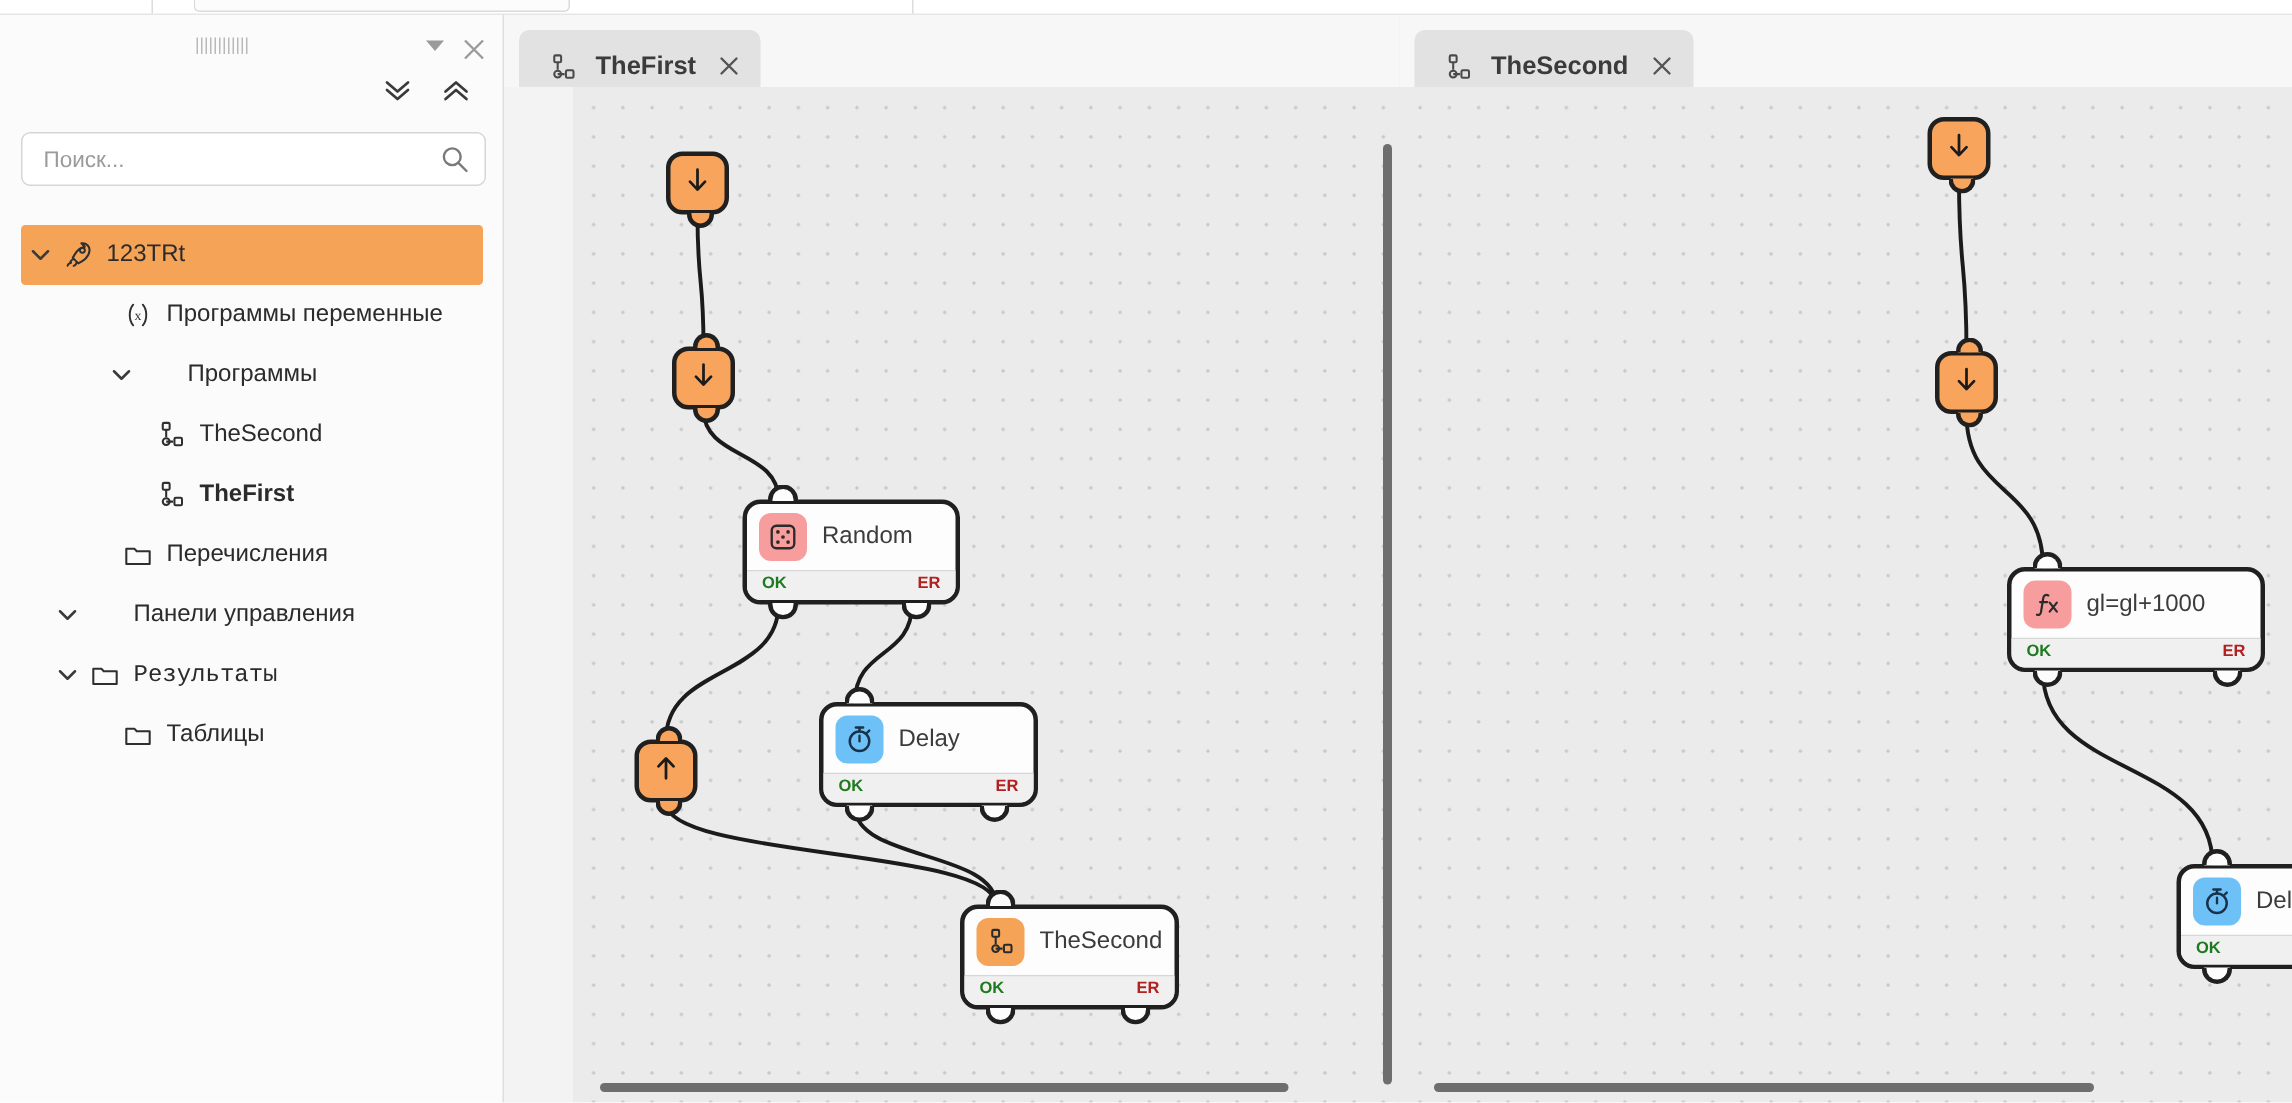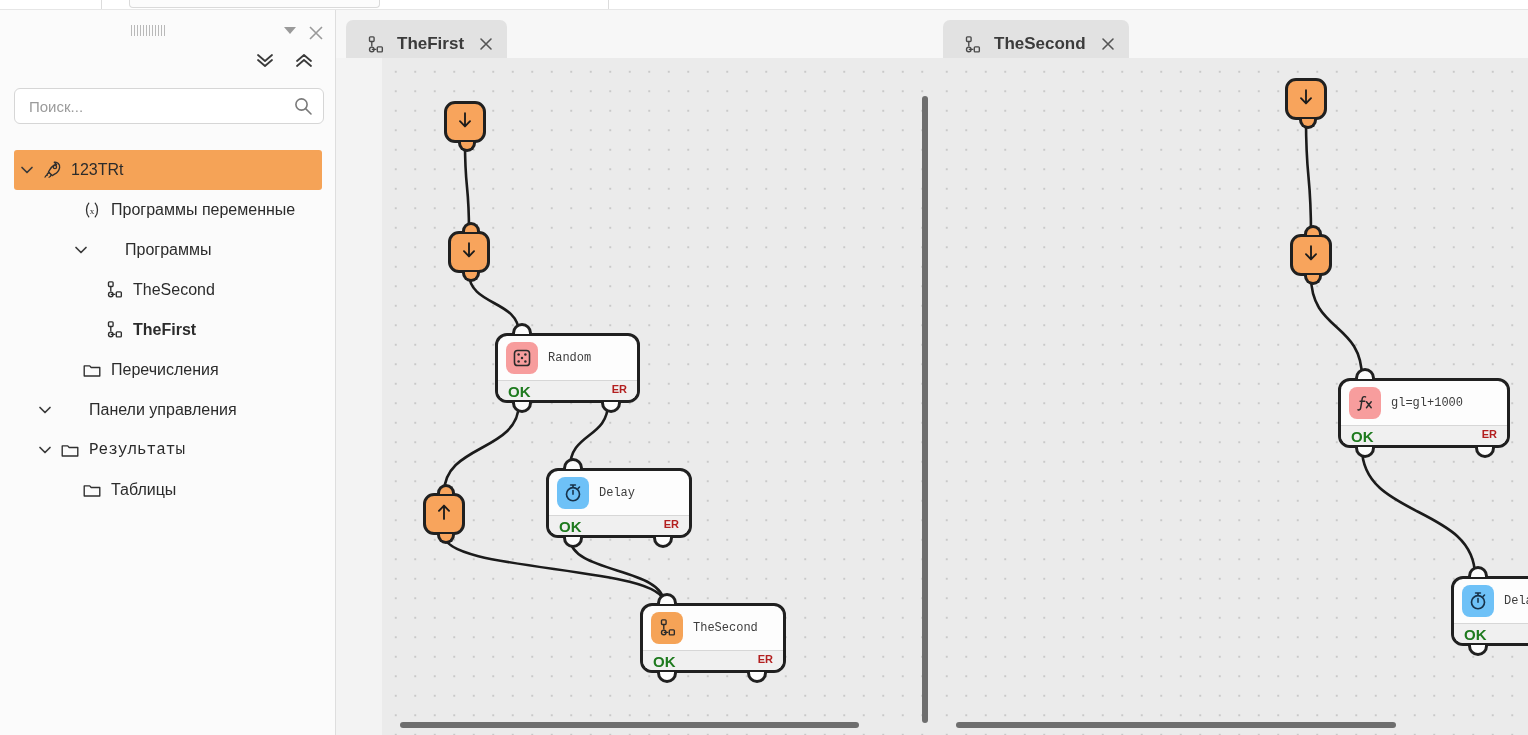--- a/index.html
+++ b/index.html
@@ -178,32 +178,32 @@
   .node .body {
     position: relative; height: 44px;
     display: flex; align-items: center;
     padding-left: 8px;
   }
   .node .nico {
     width: 32px; height: 32px; border-radius: 8px;
     flex: none; display: flex; align-items: center; justify-content: center;
   }
   .node .ntitle {
-    margin-left: 10px; font-size: 12px; color: #3c3c3c;
-    white-space: nowrap; overflow: hidden; font-family: Liberation Mono, monospace;
+    margin-left: 10px; font-size: 16px; color: #3c3c3c;
+    white-space: nowrap; overflow: hidden;
   }
   .node .footer {
     position: relative; height: 20px;
     border-top: 1px solid #d7d7d7;
     background: #f0f0f0;
     border-radius: 0 0 9px 9px;
   }
   .node .footer .ok {
     position: absolute; left: 10px; top: 2px;
-    font-size: 15px; font-weight: bold; color: #1e7a1e;
+    font-size: 11px; font-weight: bold; color: #1e7a1e;
   }
   .node .footer .er {
     position: absolute; right: 10px; top: 2px;
     font-size: 11px; font-weight: bold; color: #b32020;
   }
   .port {
     position: absolute;
     width: 20px; height: 11px;
     border: 3px solid #202020;
     background: #fdfdfd;

